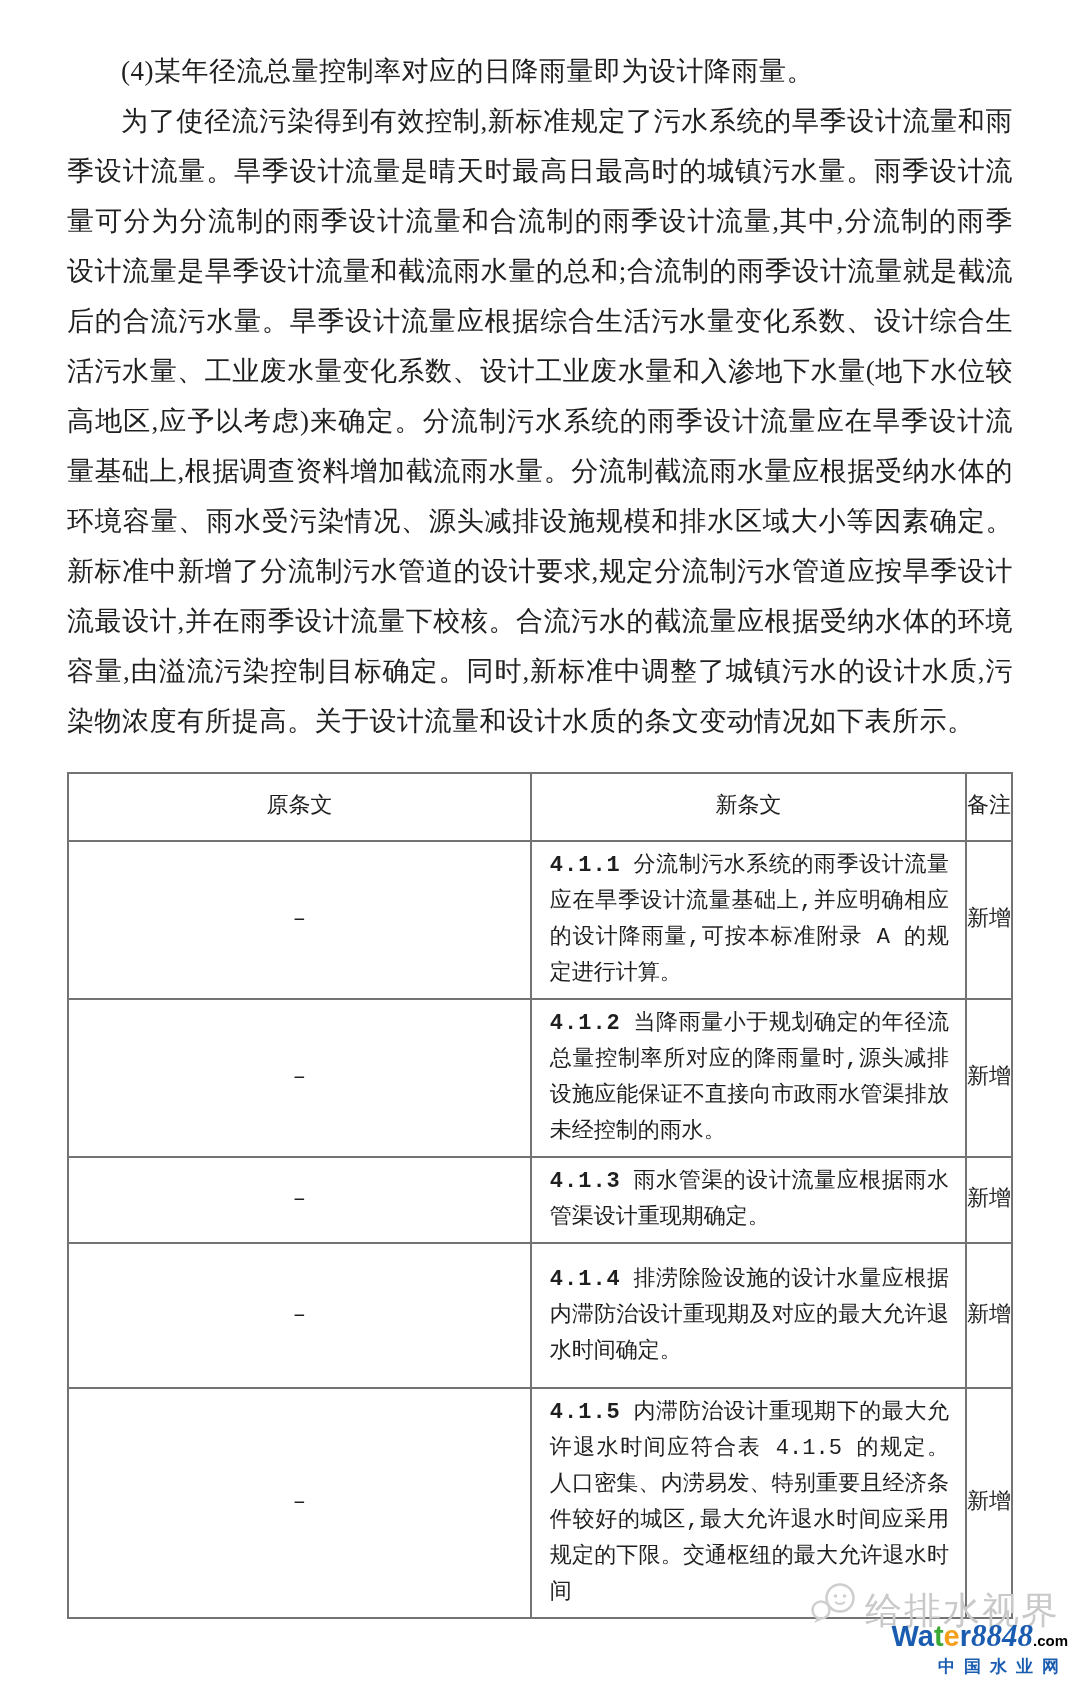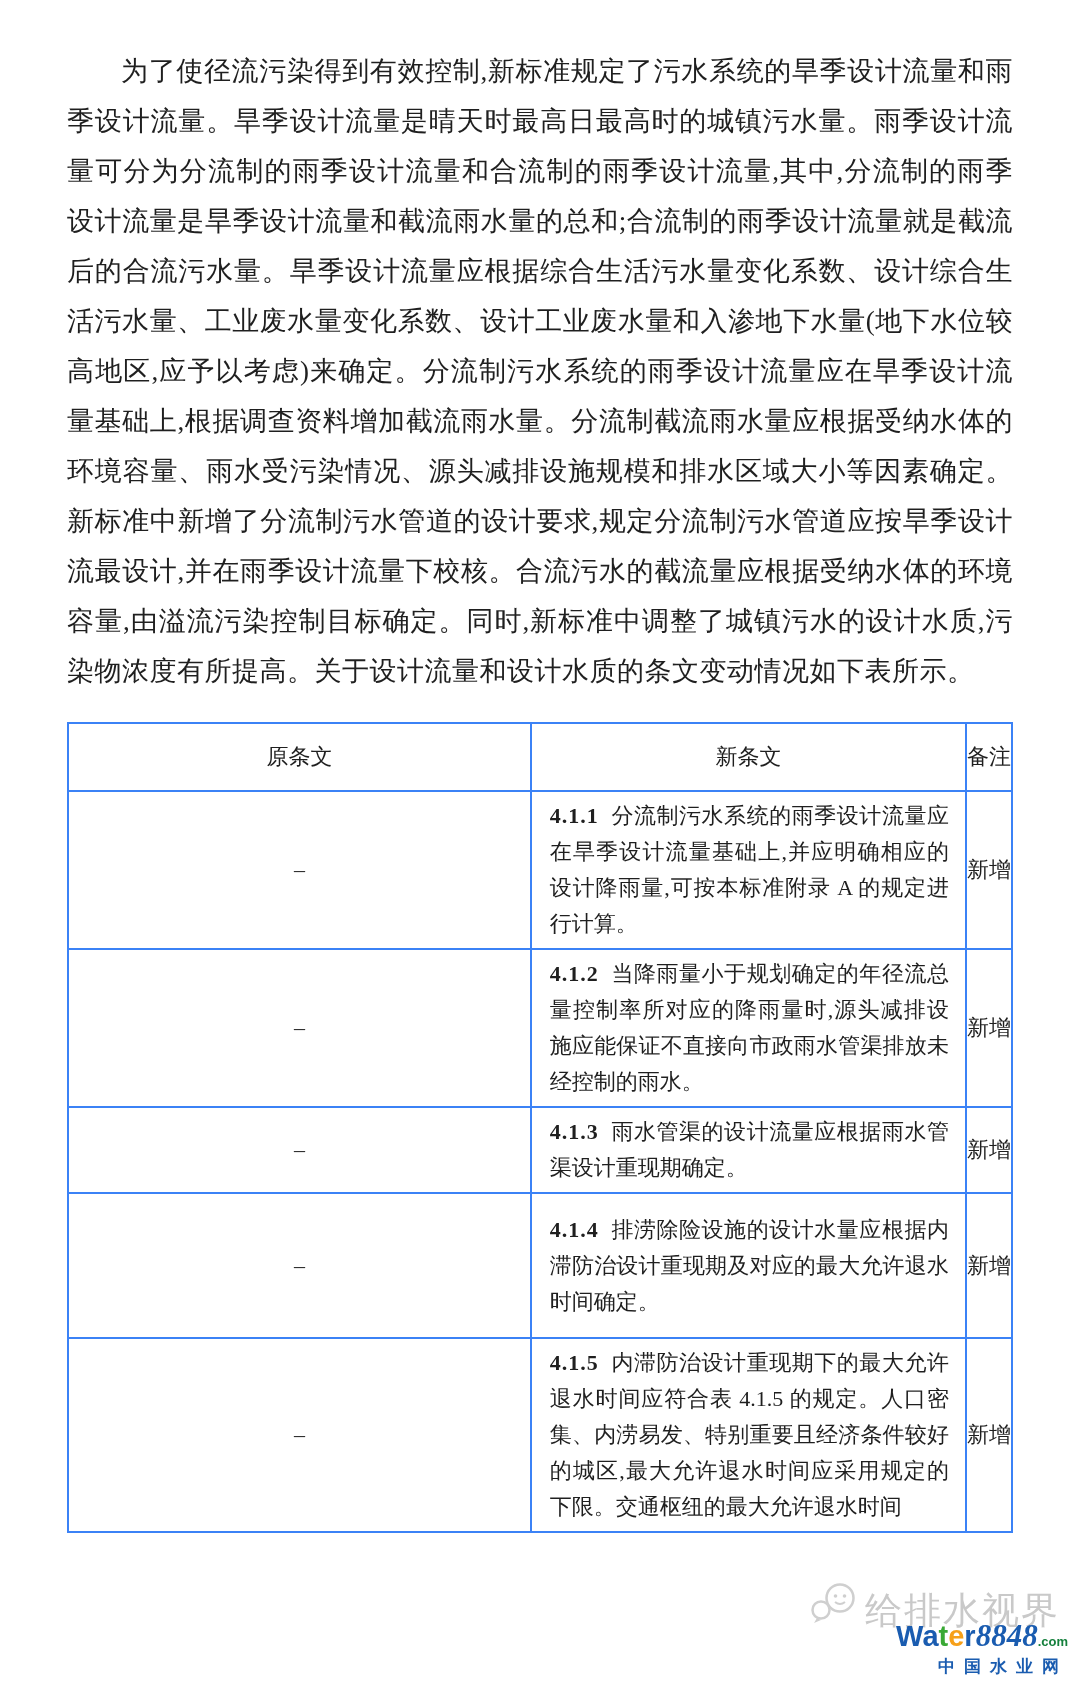--- a/index.html
+++ b/index.html
@@ -21,26 +21,27 @@
     text-indent:2em;
     letter-spacing:0.5px;
   }
   table.provisions{
     margin-top:26px;
     width:100%;
     border-collapse:collapse;
     table-layout:fixed;
   }
   table.provisions td,table.provisions th{
-    border:2px solid #3b82f6;
+    border:2px solid #737373;
     font-weight:normal;
     vertical-align:middle;
     font-size:22px;
     line-height:36px;
     color:#1f1f1f;
+    font-family:Liberation Mono, monospace;
   }
   th.h-old{width:48.6%;font-size:24px;}
   th.h-new{font-size:24px;}
   th.h-note,td.note-cell{width:44px;text-align:center;padding:2px 0;line-height:40px;}
   tr.hrow{height:68px;}
   td.old-cell{text-align:center;font-size:24px;}
   td.new-cell{padding:6px 16px 6px 18px;text-align:justify;}
   .pnum{font-weight:bold;margin-right:0.55em;letter-spacing:1px;}
   tr.r1{height:110px;}
   tr.r2{height:110px;}
@@ -57,33 +58,34 @@
   }
   .brand-row{
     position:absolute;top:44px;right:12px;
     font-family:"Liberation Sans","DejaVu Sans",sans-serif;
     font-weight:bold;font-size:29px;line-height:30px;white-space:nowrap;
   }
   .c-blue{color:#1a5cb0;}
   .c-green{color:#3aa935;}
   .c-orange{color:#f6a01a;}
   .brand-num{font-family:"Liberation Serif","DejaVu Serif",serif;font-style:italic;color:#1a5cb0;font-size:31px;text-align:center;}
-  .brand-tld{color:#15803d;font-size:13px;vertical-align:baseline;}
+  .brand-tld{color:#000000;font-size:15px;vertical-align:baseline;}
   .cn-row{
     position:absolute;top:78px;right:12px;
     font-family:"Liberation Sans","DejaVu Sans",sans-serif;
     color:#1a5cb0;font-size:17px;font-weight:bold;letter-spacing:9px;white-space:nowrap;
   }
 </style>
 </head>
 <body>
 
 <div class="page">
   <div class="content">
 
+    <p class="para">(4)某年径流总量控制率对应的日降雨量即为设计降雨量。</p>
     <p class="para">为了使径流污染得到有效控制,新标准规定了污水系统的旱季设计流量和雨季设计流量。旱季设计流量是晴天时最高日最高时的城镇污水量。雨季设计流量可分为分流制的雨季设计流量和合流制的雨季设计流量,其中,分流制的雨季设计流量是旱季设计流量和截流雨水量的总和;合流制的雨季设计流量就是截流后的合流污水量。旱季设计流量应根据综合生活污水量变化系数、设计综合生活污水量、工业废水量变化系数、设计工业废水量和入渗地下水量(地下水位较高地区,应予以考虑)来确定。分流制污水系统的雨季设计流量应在旱季设计流量基础上,根据调查资料增加截流雨水量。分流制截流雨水量应根据受纳水体的环境容量、雨水受污染情况、源头减排设施规模和排水区域大小等因素确定。新标准中新增了分流制污水管道的设计要求,规定分流制污水管道应按旱季设计流最设计,并在雨季设计流量下校核。合流污水的截流量应根据受纳水体的环境容量,由溢流污染控制目标确定。同时,新标准中调整了城镇污水的设计水质,污染物浓度有所提高。关于设计流量和设计水质的条文变动情况如下表所示。</p>
 
     <table class="provisions">
       <tbody>
         <tr class="hrow">
           <th class="h-old">原条文</th>
           <th class="h-new">新条文</th>
           <th class="h-note">备注</th>
         </tr>
 

